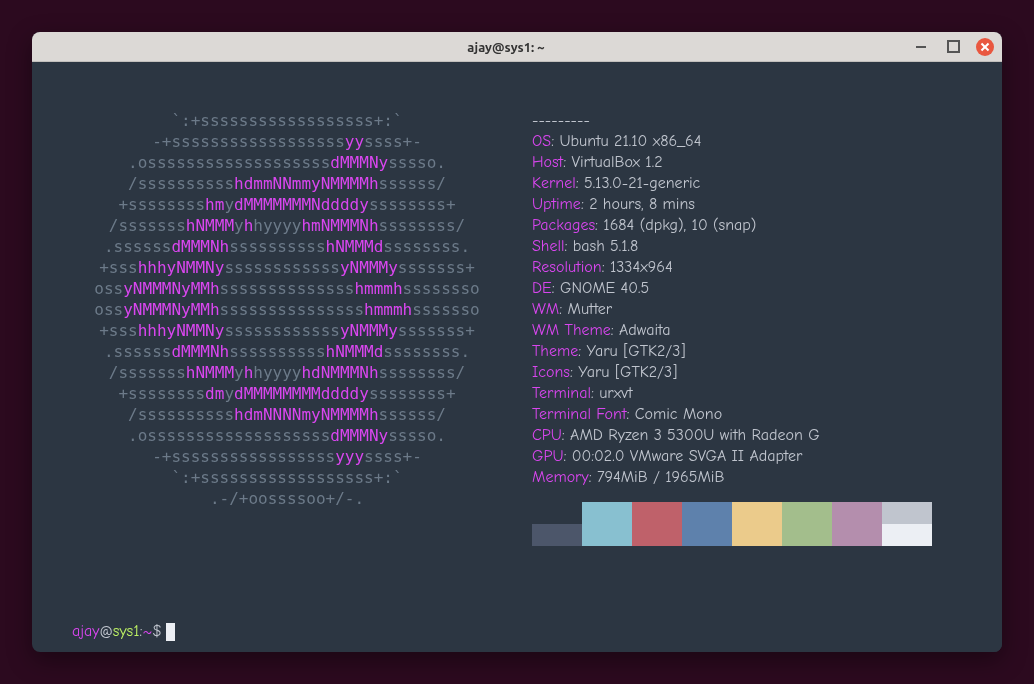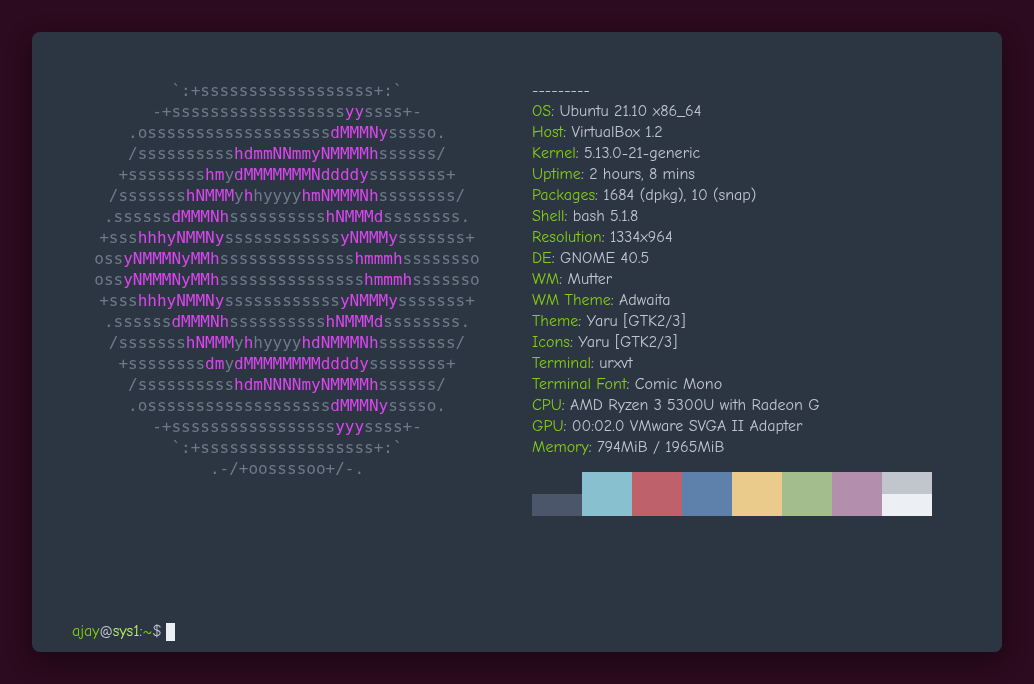--- a/index.html
+++ b/index.html
@@ -98,21 +98,21 @@
 
   .cols {
     display: flex;
     flex-direction: row;
     gap: 30px;
   }
 
   
   .dim   { color: #6c7a89; }          
   .white { color: #d946ef; }
-  .red   { color: #84cc16; }
+  .red   { color: #d946ef; }
   .cyan  { color: #bef264; }
   .fg    { color: #c0c5ce; }
 
   .logo-block { width: 430px; text-align: center; }
   .logo-line  { display: block; letter-spacing: 0; font-family: Consolas, monospace; }
 
   .info-block { flex: 1; }
 
   .palette {
     margin-top: 14px;
@@ -137,20 +137,29 @@
     background: #eceff4;
     margin-left: 4px;
     vertical-align: middle;
   }
 </style>
 </head>
 <body>
 
 <div class="window">
 
+  <div class="titlebar">
+    <div style="width:60px"></div>
+    <div class="title">ajay@sys1: ~</div>
+    <div class="win-controls">
+      <div class="win-btn min"></div>
+      <div class="win-btn max"></div>
+      <div class="win-btn close"></div>
+    </div>
+  </div>
 
   <div class="term-body">
     <div class="cols">
       <div class="logo-block" id="logo-block"><span class="logo-line"><span class="dim">`:+</span><span class="dim">ssssssssssssssssss</span><span class="dim">+:`</span></span><span class="logo-line"><span class="dim">-+</span><span class="dim">ssssssssssssssssss</span><span class="white">yy</span><span class="dim">ssss</span><span class="dim">+-</span></span><span class="logo-line"><span class="dim">.o</span><span class="dim">sssssssssssssssssss</span><span class="white">dMMMNy</span><span class="dim">sssso.</span></span><span class="logo-line"><span class="dim">/</span><span class="dim">ssssssssss</span><span class="white">hdmmNNmmyNMMMMh</span><span class="dim">ssssss/</span></span><span class="logo-line"><span class="dim">+</span><span class="dim">ssssssss</span><span class="white">hm</span><span class="dim">y</span><span class="white">dMMMMMMMNddddy</span><span class="dim">ssssssss+</span></span><span class="logo-line"><span class="dim">/</span><span class="dim">sssssss</span><span class="white">hNMMM</span><span class="dim">y</span><span class="white">h</span><span class="dim">hyyyy</span><span class="white">hmNMMMNh</span><span class="dim">ssssssss/</span></span><span class="logo-line"><span class="dim">.ssssss</span><span class="white">dMMMNh</span><span class="dim">ssssssssss</span><span class="white">hNMMMd</span><span class="dim">ssssssss.</span></span><span class="logo-line"><span class="dim">+sss</span><span class="white">hhhyNMMNy</span><span class="dim">ssssssssssss</span><span class="white">yNMMMy</span><span class="dim">sssssss+</span></span><span class="logo-line"><span class="dim">oss</span><span class="white">yNMMMNyMMh</span><span class="dim">ssssssssssssss</span><span class="white">hmmmh</span><span class="dim">ssssssso</span></span><span class="logo-line"><span class="dim">oss</span><span class="white">yNMMMNyMMh</span><span class="dim">sssssssssssssss</span><span class="white">hmmmh</span><span class="dim">sssssso</span></span><span class="logo-line"><span class="dim">+sss</span><span class="white">hhhyNMMNy</span><span class="dim">ssssssssssss</span><span class="white">yNMMMy</span><span class="dim">sssssss+</span></span><span class="logo-line"><span class="dim">.ssssss</span><span class="white">dMMMNh</span><span class="dim">ssssssssss</span><span class="white">hNMMMd</span><span class="dim">ssssssss.</span></span><span class="logo-line"><span class="dim">/</span><span class="dim">sssssss</span><span class="white">hNMMM</span><span class="dim">y</span><span class="white">h</span><span class="dim">hyyyy</span><span class="white">hdNMMMNh</span><span class="dim">ssssssss/</span></span><span class="logo-line"><span class="dim">+</span><span class="dim">ssssssss</span><span class="white">dm</span><span class="dim">y</span><span class="white">dMMMMMMMMddddy</span><span class="dim">ssssssss+</span></span><span class="logo-line"><span class="dim">/</span><span class="dim">ssssssssss</span><span class="white">hdmNNNNmyNMMMMh</span><span class="dim">ssssss/</span></span><span class="logo-line"><span class="dim">.o</span><span class="dim">sssssssssssssssssss</span><span class="white">dMMMNy</span><span class="dim">sssso.</span></span><span class="logo-line"><span class="dim">-+</span><span class="dim">sssssssssssssssss</span><span class="white">yyy</span><span class="dim">ssss</span><span class="dim">+-</span></span><span class="logo-line"><span class="dim">`:+</span><span class="dim">ssssssssssssssssss</span><span class="dim">+:`</span></span><span class="logo-line"><span class="dim">.-/+oossssoo+/-.</span></span></div>
       <div class="info-block" id="info-block"><div class="fg">---------</div><div><span class="red">OS</span><span class="fg">: </span><span class="fg">Ubuntu 21.10 x86_64</span></div><div><span class="red">Host</span><span class="fg">: </span><span class="fg">VirtualBox 1.2</span></div><div><span class="red">Kernel</span><span class="fg">: </span><span class="fg">5.13.0-21-generic</span></div><div><span class="red">Uptime</span><span class="fg">: </span><span class="fg">2 hours, 8 mins</span></div><div><span class="red">Packages</span><span class="fg">: </span><span class="fg">1684 (dpkg), 10 (snap)</span></div><div><span class="red">Shell</span><span class="fg">: </span><span class="fg">bash 5.1.8</span></div><div><span class="red">Resolution</span><span class="fg">: </span><span class="fg">1334x964</span></div><div><span class="red">DE</span><span class="fg">: </span><span class="fg">GNOME 40.5</span></div><div><span class="red">WM</span><span class="fg">: </span><span class="fg">Mutter</span></div><div><span class="red">WM Theme</span><span class="fg">: </span><span class="fg">Adwaita</span></div><div><span class="red">Theme</span><span class="fg">: </span><span class="fg">Yaru [GTK2/3]</span></div><div><span class="red">Icons</span><span class="fg">: </span><span class="fg">Yaru [GTK2/3]</span></div><div><span class="red">Terminal</span><span class="fg">: </span><span class="fg">urxvt</span></div><div><span class="red">Terminal Font</span><span class="fg">: </span><span class="fg">Comic Mono</span></div><div><span class="red">CPU</span><span class="fg">: </span><span class="fg">AMD Ryzen 3 5300U with Radeon G</span></div><div><span class="red">GPU</span><span class="fg">: </span><span class="fg">00:02.0 VMware SVGA II Adapter</span></div><div><span class="red">Memory</span><span class="fg">: </span><span class="fg">794MiB / 1965MiB</span></div><div class="palette"><div class="pal-row"><div class="swatch" style="background: rgb(44, 54, 66);"></div><div class="swatch" style="background: rgb(76, 86, 106);"></div></div><div class="pal-row"><div class="swatch" style="background: rgb(136, 192, 208);"></div><div class="swatch" style="background: rgb(136, 192, 208);"></div></div><div class="pal-row"><div class="swatch" style="background: rgb(191, 97, 106);"></div><div class="swatch" style="background: rgb(191, 97, 106);"></div></div><div class="pal-row"><div class="swatch" style="background: rgb(94, 129, 172);"></div><div class="swatch" style="background: rgb(94, 129, 172);"></div></div><div class="pal-row"><div class="swatch" style="background: rgb(235, 203, 139);"></div><div class="swatch" style="background: rgb(235, 203, 139);"></div></div><div class="pal-row"><div class="swatch" style="background: rgb(163, 190, 140);"></div><div class="swatch" style="background: rgb(163, 190, 140);"></div></div><div class="pal-row"><div class="swatch" style="background: rgb(180, 142, 173);"></div><div class="swatch" style="background: rgb(180, 142, 173);"></div></div><div class="pal-row"><div class="swatch" style="background: rgb(192, 197, 206);"></div><div class="swatch" style="background: rgb(236, 239, 244);"></div></div></div></div>
     </div>
 
     <div class="prompt-line">
       <span class="red">ajay</span><span class="fg">@</span><span class="cyan">sys1</span><span class="fg">:</span><span class="red">~</span><span class="fg">$</span><span class="cursor"></span>
     </div>

